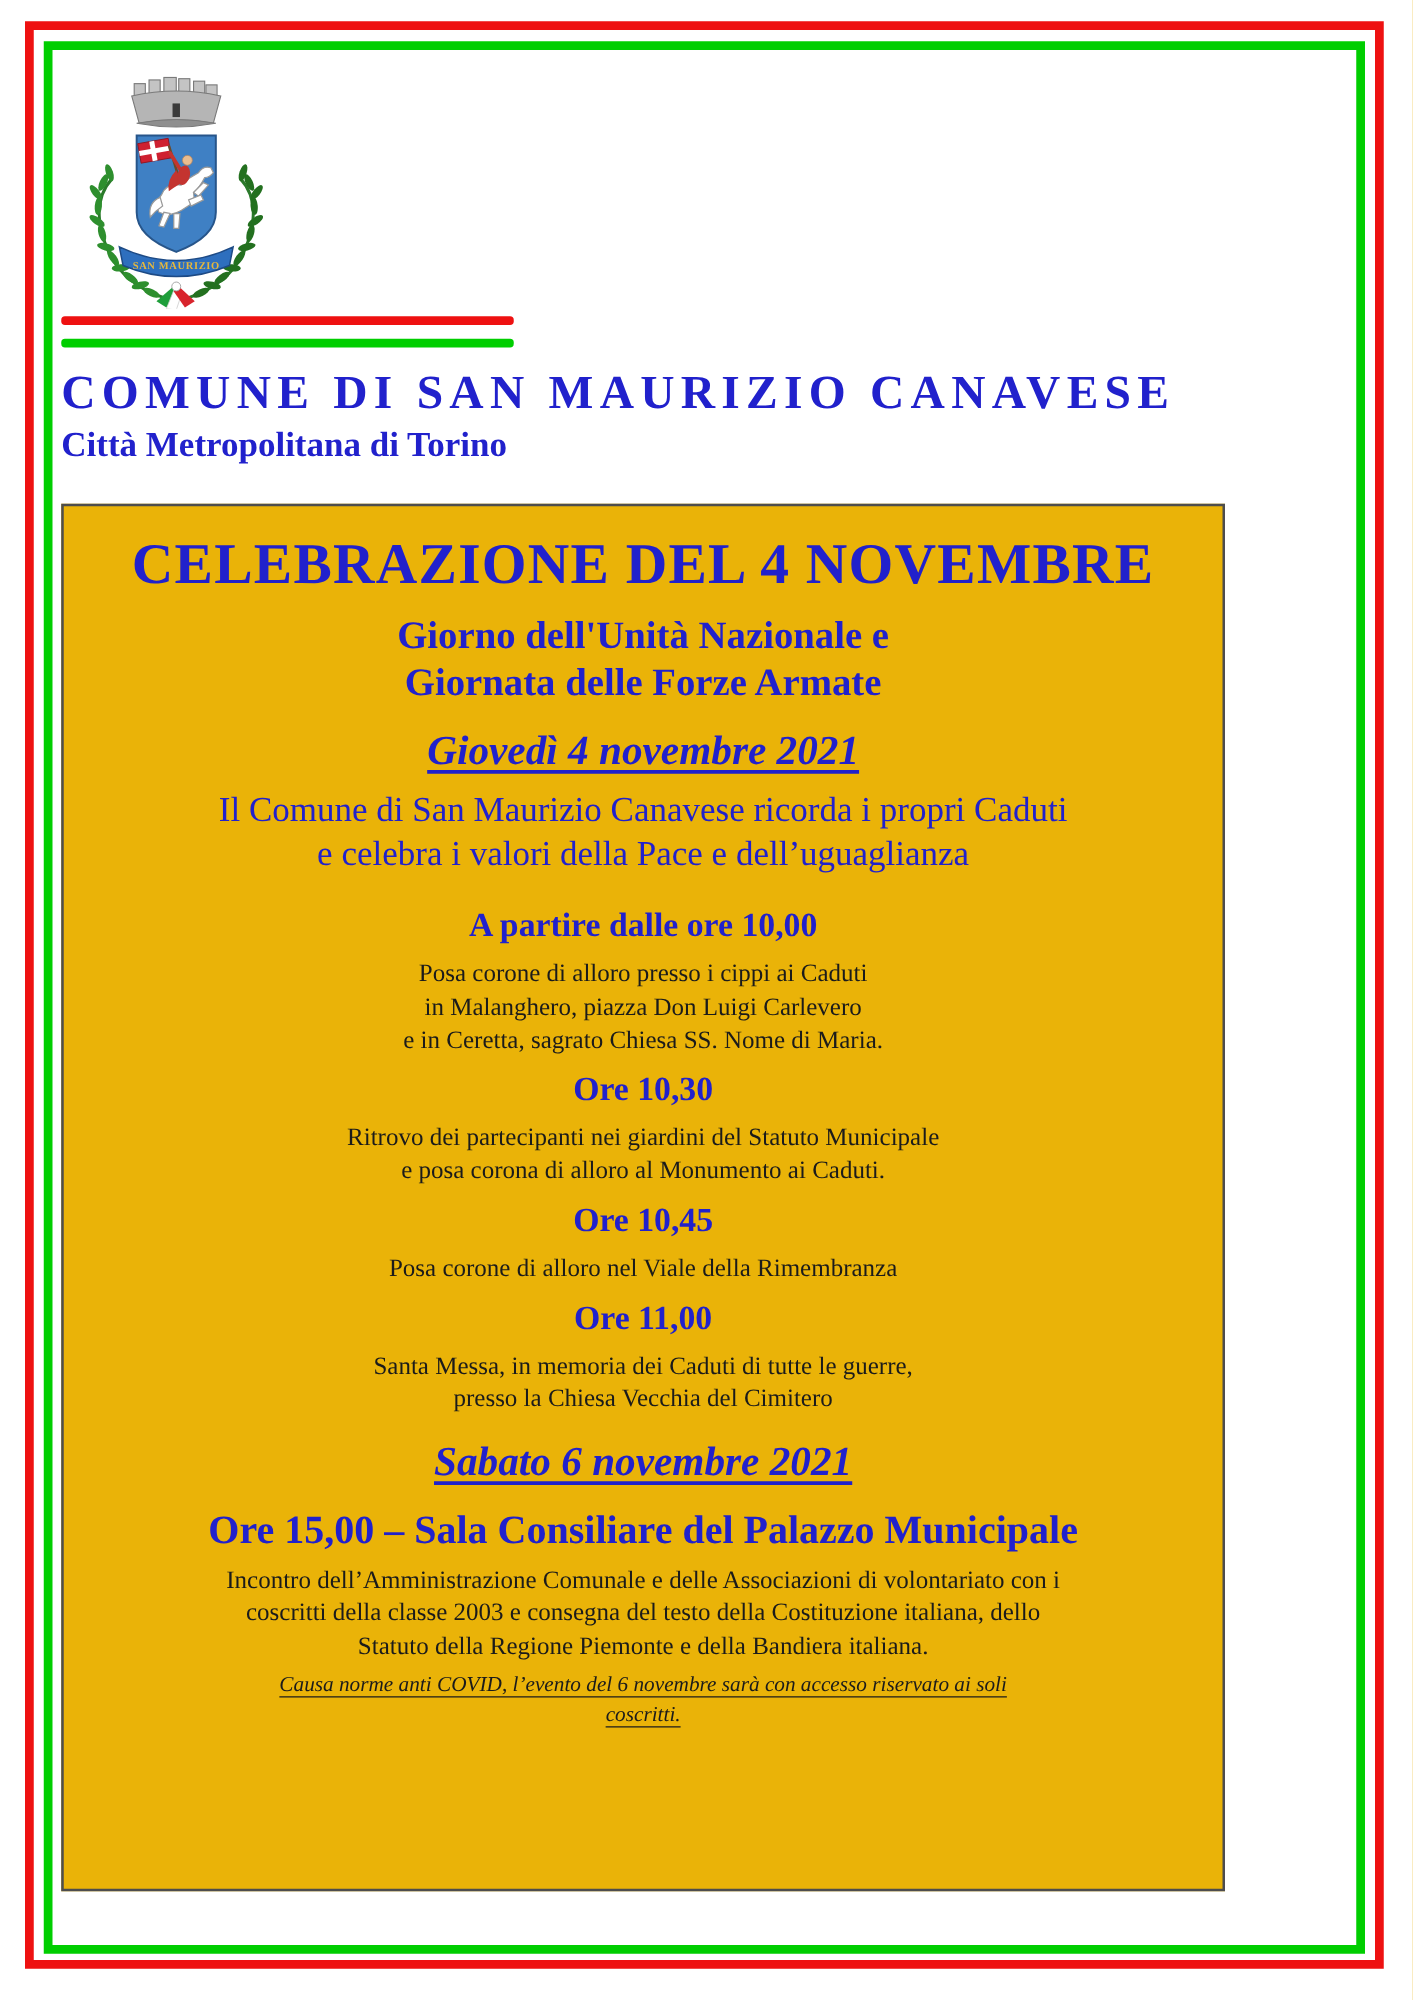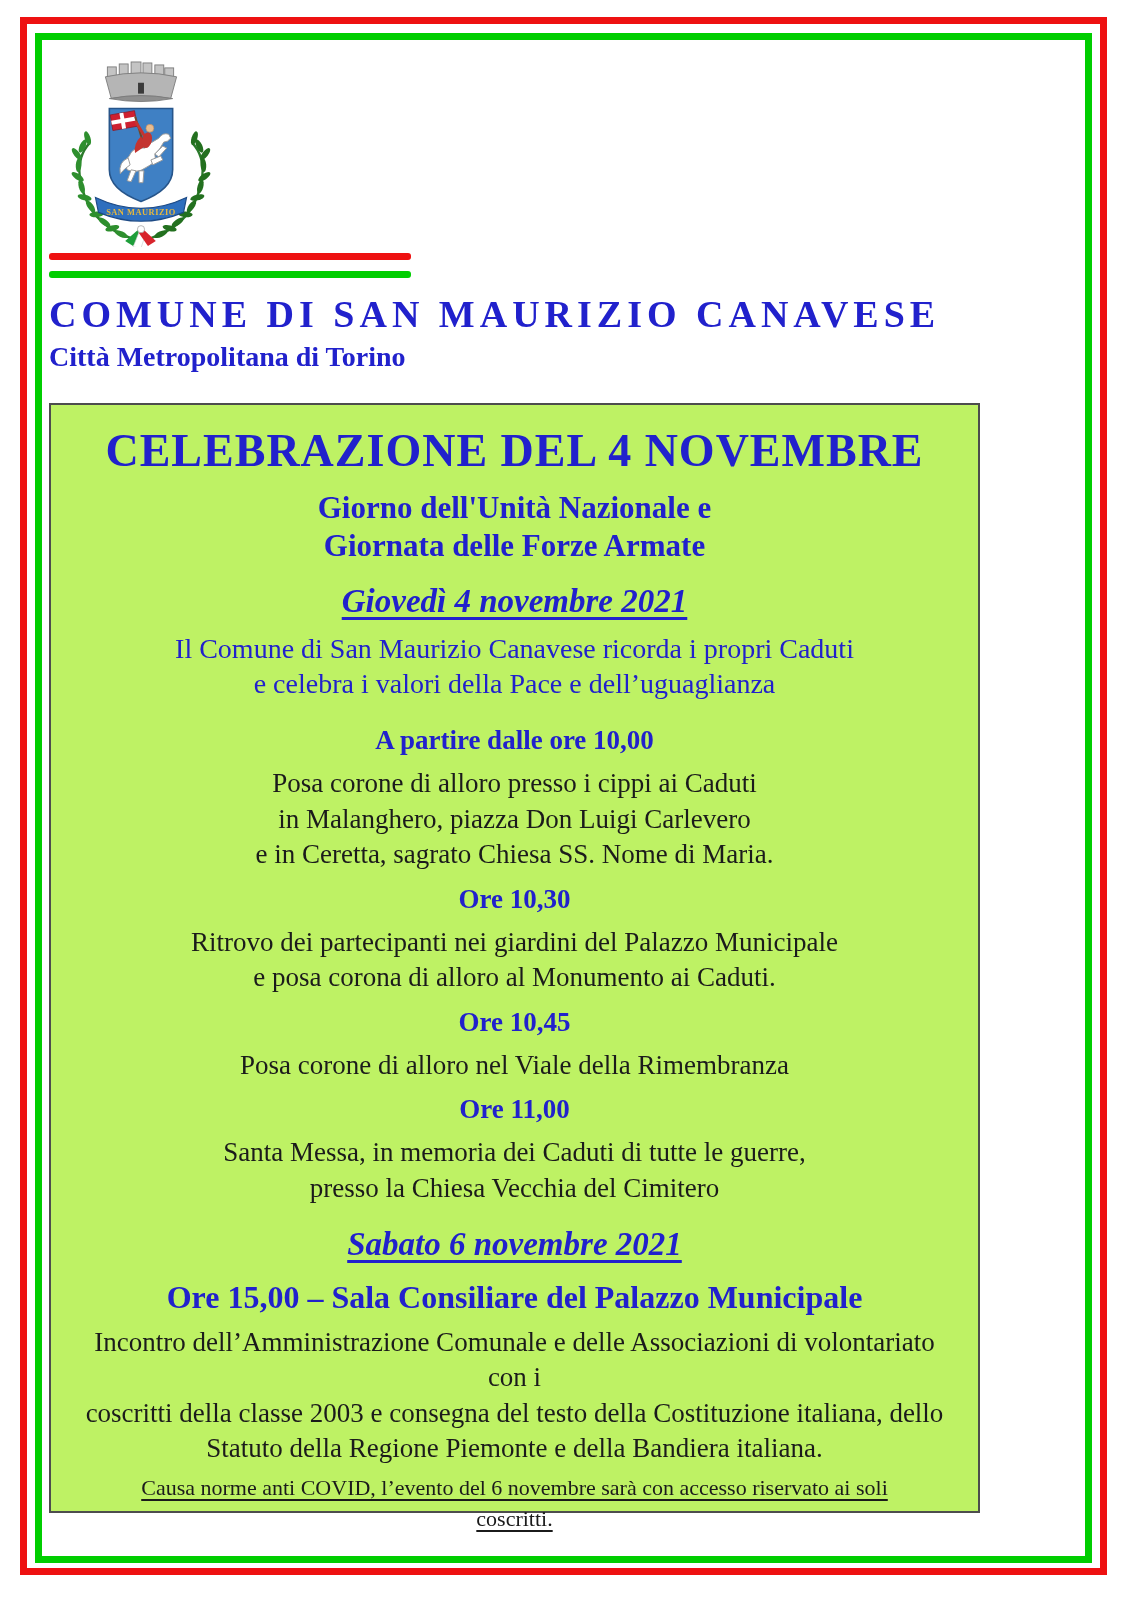--- a/index.html
+++ b/index.html
@@ -29,38 +29,38 @@
   .divider .bar-green{background:var(--green);}
   .muni-title{
     margin-top:16px;color:var(--blue);font-weight:bold;
     font-size:38px;letter-spacing:5px;line-height:1.1;white-space:nowrap;
   }
   .muni-subtitle{
     margin-top:6px;color:var(--blue);font-weight:bold;font-size:28px;line-height:1.1;
   }
   .box{
     margin-top:30px;width:931px;height:1110px;border:2px solid #4d4d4d;
-    background:#bef264;text-align:center;padding:14px 22px 20px;
+    background:#eab308;text-align:center;padding:14px 22px 20px;
   }
   .box-title{
     margin-top:6px;color:var(--blue);font-weight:bold;
     font-size:46px;letter-spacing:1px;line-height:1.15;white-space:nowrap;
   }
   .blue-sub{margin-top:12px;color:var(--blue);font-weight:bold;font-size:31px;line-height:1.22;}
   .day-heading{
     margin-top:16px;color:var(--blue);font-weight:bold;font-style:italic;
     font-size:33px;line-height:1.22;text-decoration:underline;text-underline-offset:5px;
   }
   .day-heading.second{margin-top:18px;}
   .intro{margin-top:10px;color:var(--blue);font-weight:normal;font-size:28px;line-height:1.25;}
   .time-heading{margin-top:10px;color:var(--blue);font-weight:bold;font-size:27px;line-height:1.25;}
   .time-heading.first{margin-top:23px;}
-  .body-par{margin-top:8px;color:var(--ink);font-size:27px;line-height:1.32;}
+  .body-par{margin-top:8px;color:var(--ink);font-size:20px;line-height:1.32;}
   .venue-line{margin-top:12px;color:var(--blue);font-weight:bold;font-size:32px;line-height:1.25;}
-  .notice{margin-top:6px;color:var(--ink);font-size:22px;line-height:1.4;}
+  .notice{margin-top:6px;color:var(--ink);font-size:17px;font-style:italic;line-height:1.4;}
   .notice span{text-decoration:underline;text-underline-offset:4px;}
 </style>
 </head>
 <body>
 
 <div class="frame frame-red"></div>
 <div class="frame frame-green"></div>
 
 <div class="content">
 
@@ -182,21 +182,21 @@
 
     <div class="time-heading first">A partire dalle ore 10,00</div>
     <div class="body-par">
       <div>Posa corone di alloro presso i cippi ai Caduti</div>
       <div>in Malanghero, piazza Don Luigi Carlevero</div>
       <div>e in Ceretta, sagrato Chiesa SS. Nome di Maria.</div>
     </div>
 
     <div class="time-heading">Ore 10,30</div>
     <div class="body-par">
-      <div>Ritrovo dei partecipanti nei giardini del Palazzo Municipale</div>
+      <div>Ritrovo dei partecipanti nei giardini del Statuto Municipale</div>
       <div>e posa corona di alloro al Monumento ai Caduti.</div>
     </div>
 
     <div class="time-heading">Ore 10,45</div>
     <div class="body-par">
       <div>Posa corone di alloro nel Viale della Rimembranza</div>
     </div>
 
     <div class="time-heading">Ore 11,00</div>
     <div class="body-par">

